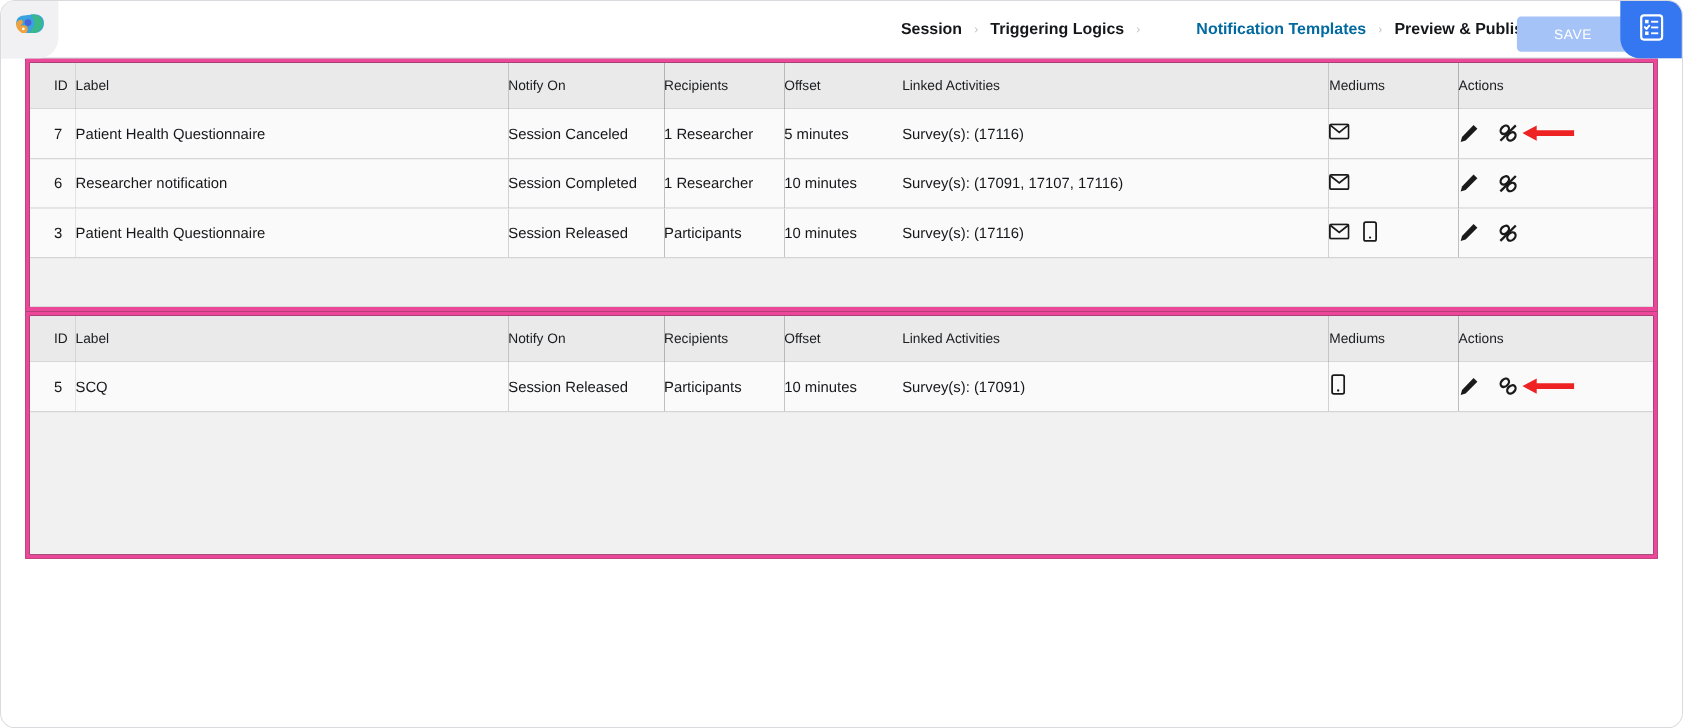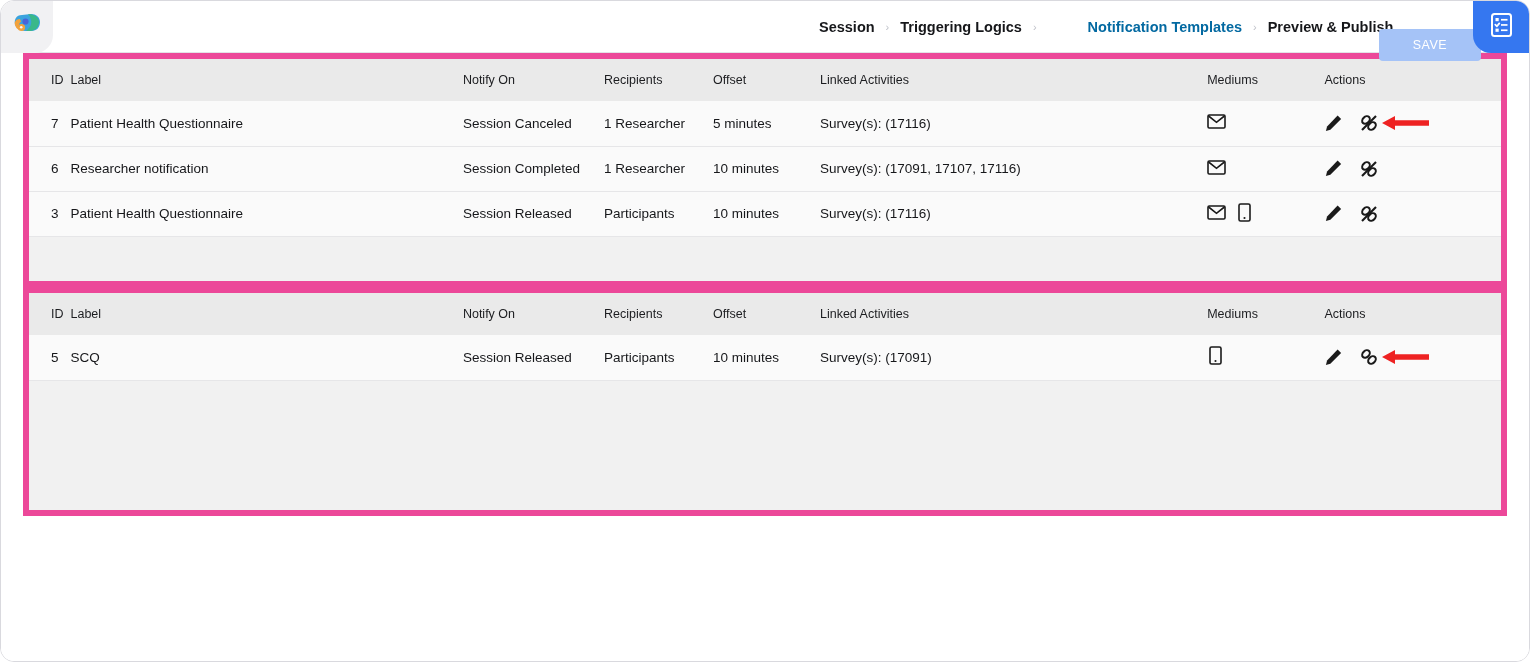--- a/index.html
+++ b/index.html
@@ -57,21 +57,21 @@
   }
   .nav-item.active { color: #0369a1; padding-left: 40px; }
   .nav-sep {
     color: #bfc2c9;
     font-size: 11px;
     margin: 0 11px;
     user-select: none;
   }
   .save-btn {
     position: absolute;
-    left: 1378px; top: 28px;
+    left: 1378px; top: 14px;
     width: 102px; height: 32px;
     background: #a5c3f7;
     color: #ffffff;
     border: none; border-radius: 4px;
     font-family: "Liberation Sans", sans-serif;
     font-size: 12.5px;
     letter-spacing: .5px;
     cursor: pointer;
   }
   .side-tab {
@@ -107,21 +107,21 @@
     color: #ffffff;
     border: none; border-radius: 5px;
     font-family: "Liberation Sans", sans-serif;
     font-size: 14px;
     letter-spacing: .6px;
     cursor: pointer;
   }
 
   
   .tbl-wrap {
-    border: 6px solid #ec4899;
+    border: 4px solid #ec4899;
     background: #000000;
     overflow: hidden;
   }
   table.tbl { width: 100%; border-collapse: collapse; table-layout: fixed; }
   .tbl thead th {
     background: #eaeaea;
     height: 42px;
     text-align: left;
     font-size: 12.5px;
     font-weight: normal;

